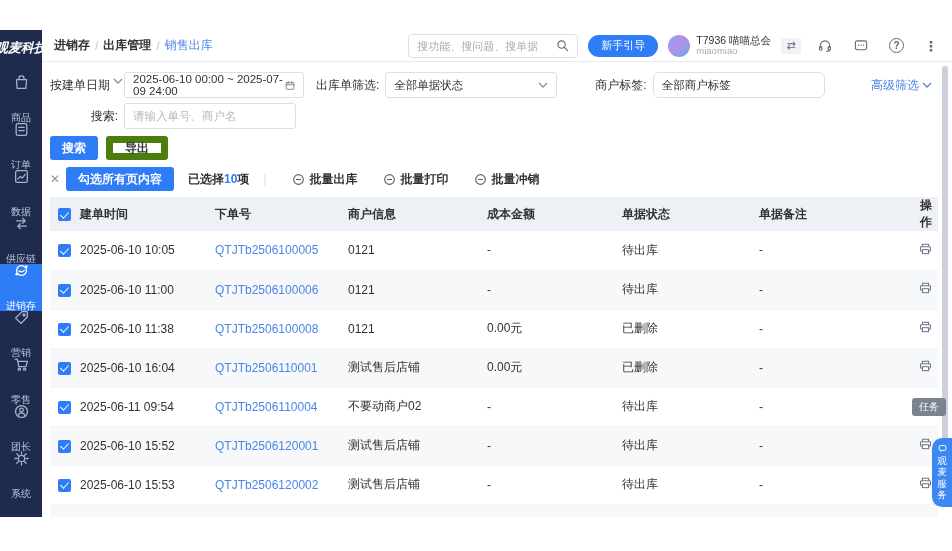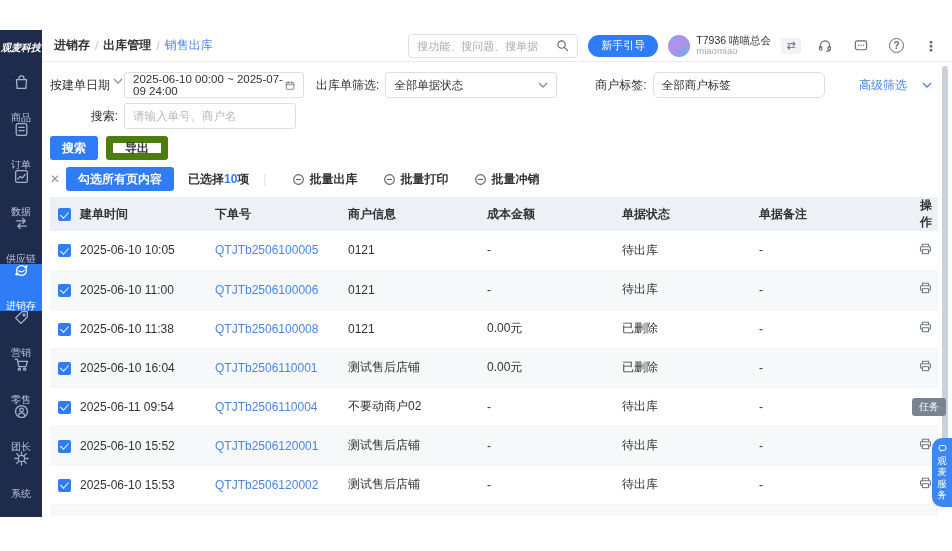--- a/index.html
+++ b/index.html
@@ -1,21 +1,21 @@
 <!DOCTYPE html>
 <html><head>
 <meta charset="utf-8">
 <style>
   * { margin:0; padding:0; box-sizing:border-box; }
   html,body { width:952px; height:551px; background:#fff; font-family:"Liberation Sans","DejaVu Sans",sans-serif; overflow:hidden; }
   .app { position:absolute; top:30px; left:0; width:952px; height:487px; display:flex; background:#fff; }
 
   
   .sidebar { width:42px; flex:none; background:#1f2b4d; color:#b9c3d8; display:flex; flex-direction:column; }
-  .logo { height:36px; display:flex; align-items:center; justify-content:center; color:#fff; font-size:10px; font-weight:bold; font-style:italic; white-space:nowrap; }
+  .logo { height:36px; display:flex; align-items:center; justify-content:center; color:#fff; font-size:13px; font-weight:bold; font-style:italic; white-space:nowrap; }
   .nav { padding-top:10px; display:flex; flex-direction:column; }
   .nav-item { height:47px; display:flex; flex-direction:column; align-items:center; justify-content:center; gap:18px; font-size:10px; cursor:pointer; }
   .nav-item svg { width:17px; height:17px; stroke:#a7b3cd; fill:none; stroke-width:1.2; stroke-linecap:round; stroke-linejoin:round; }
   .nav-item.active { background:#2e7cf6; color:#fff; }
   .nav-item.active svg { stroke:#fff; }
 
   
   .main { flex:1; min-width:0; position:relative; display:flex; flex-direction:column; background:#fff; }
 
   .topbar { height:32px; flex:none; border-bottom:1px solid #e8ebf0; display:flex; align-items:center; padding:0 14px 0 12px; }
@@ -44,21 +44,21 @@
   .chev polyline { fill:none; stroke:#8a9099; stroke-width:1.3; }
   .blue-chev polyline { stroke:#4a86e8; }
   .date-type { display:flex; align-items:flex-start; gap:3px; width:74px; cursor:pointer; }
   .box { height:26px; border:1px solid #dcdfe6; border-radius:3px; display:flex; align-items:center; padding:0 8px; background:#fff; font-size:11.5px; color:#303133; }
   .date-box { width:180px; justify-content:space-between; cursor:pointer; }
   .sel-label { margin-left:12px; }
   .sel-box { width:172px; margin-left:6px; justify-content:space-between; cursor:pointer; }
   .tag-label { margin-left:38px;text-align:right; }
   .tag-box { width:172px; margin-left:6px;border-radius:6px; }
   .tag-box input { border:none; outline:none; width:100%; font-size:11.5px; color:#303133; font-family:inherit; }
-  .advanced { margin-left:auto; color:#4a86e8; display:flex; align-items:center; gap:15px; cursor:pointer; }
+  .advanced { margin-left:auto; color:#4a86e8; display:flex; align-items:center; gap:3px; cursor:pointer; }
   .search-label { width:74px; text-align:right; padding-right:6px; }
   .search-box { width:172px; }
   .search-box input { border:none; outline:none; width:100%; font-size:11.5px; color:#303133; font-family:inherit; }
   .search-box input::placeholder { color:#b4b9c2; }
   .btnrow { padding-left:8px; margin-top:7px; display:flex; gap:8px; }
   .btn { height:24px; padding:0 12px; border-radius:3px; font-size:12px; display:inline-flex; align-items:center; cursor:pointer; border:none; font-family:inherit;font-weight:bold; }
   .btn-primary { background:#2e7cf6; color:#fff; }
   .btn-plain { background:#fff; border:7px solid #4d7c0f; color:#303133; }
 
   

